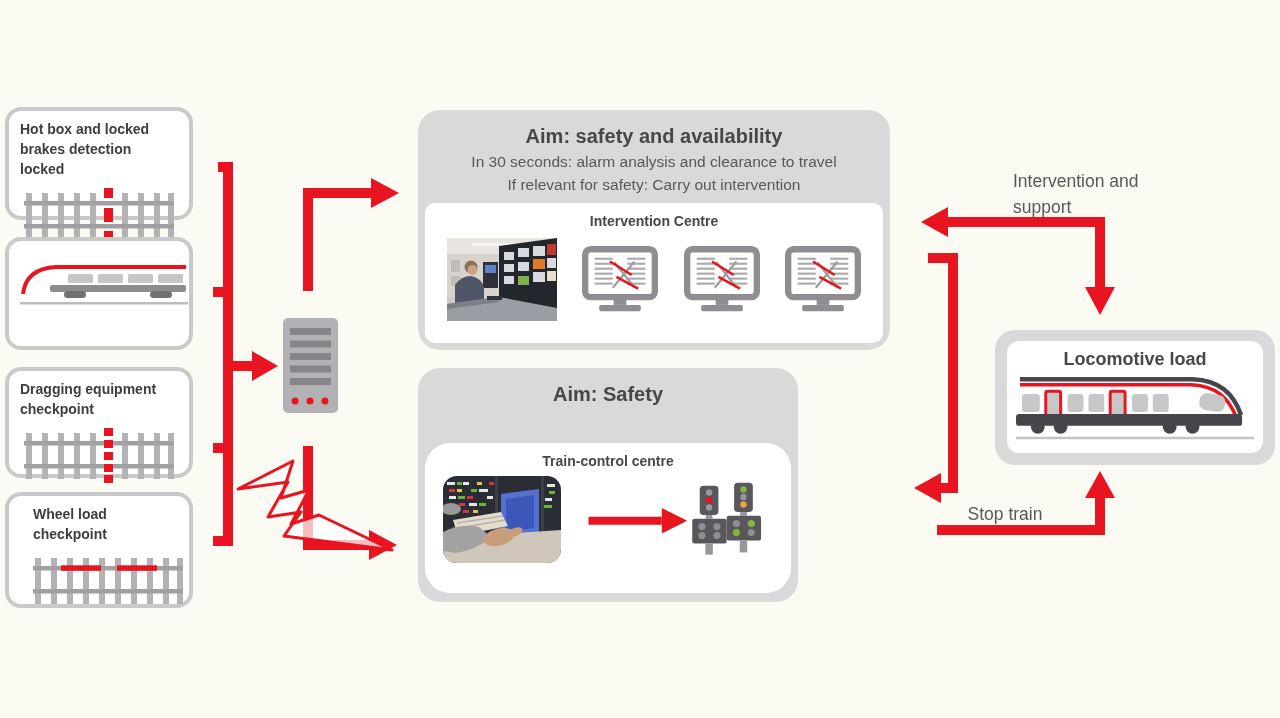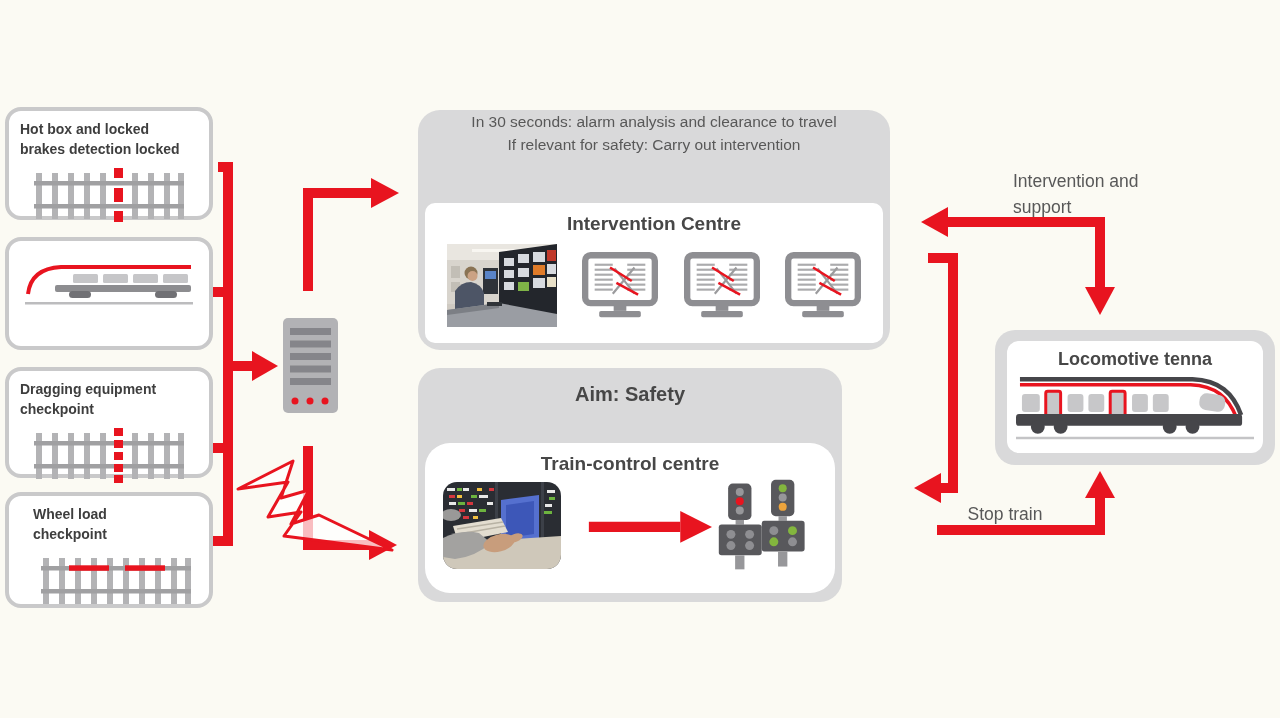--- a/index.html
+++ b/index.html
@@ -1,31 +1,31 @@
 <!DOCTYPE html>
 <html><head>
 <meta charset="utf-8">
 <style>
   html,body{margin:0;padding:0;background:#fbfaf3;}
   .canvas{position:relative;width:1280px;height:718px;background:#fbfaf3;
           font-family:"Liberation Sans",sans-serif;overflow:hidden;}
 
   
-  .det-box{position:absolute;left:5px;width:208px;background:#fff;
+  .det-box{position:absolute;left:5px;width:188px;background:#fff;
            border:4px solid #c9c9ca;border-radius:16px;box-sizing:border-box;
            padding:9px 11px 4px;}
   .det-title{font-size:14px;font-weight:bold;color:#3e3e3e;line-height:1.42;}
   .det-icon{display:block;margin:8px auto 0;}
 
   
   .stage-box{position:absolute;background:#d9d9da;border-radius:22px;}
   .stage-title{text-align:center;font-weight:bold;font-size:20px;color:#474747;margin:15px 0 2px;}
   .stage-sub{text-align:center;font-size:15.5px;color:#585858;line-height:1.5;}
   .inner-panel{position:absolute;left:7px;right:7px;background:#fff;border-radius:10px;}
-  .inner-title{text-align:center;font-weight:bold;font-size:19px;color:#474747;margin-top:10px;}
+  .inner-title{text-align:center;font-weight:bold;font-size:14px;color:#474747;margin-top:10px;}
   .ic-row{display:flex;align-items:center;justify-content:space-between;padding:0 22px;margin-top:9px;}
   .tc-row{display:flex;align-items:center;padding:0 18px;margin-top:2px;}
   .photo-frame{flex:none;}
   .photo2-wrap{flex:none;width:118px;height:87px;border-radius:14px;overflow:hidden;}
 
   
   .crew-outer{position:absolute;left:995px;top:330px;width:280px;height:135px;
               background:#d9d9da;border-radius:20px;}
   .crew-inner{position:absolute;left:12px;top:11px;right:12px;bottom:12px;
               background:#fff;border-radius:12px;}
@@ -149,20 +149,21 @@
       <rect x="7" y="60" width="41" height="7"></rect>
     </g>
     <g fill="#e8141f">
       <circle cx="12" cy="83" r="3.5"></circle>
         <circle cx="27" cy="83" r="3.5"></circle>
         <circle cx="42" cy="83" r="3.5"></circle>
     </g>
   </svg>
 
   <div class="stage-box" style="left:418px;top:110px;width:472px;height:240px;">
+    <div class="stage-title">Aim: safety and availability</div>
     <div class="stage-sub">In 30 seconds: alarm analysis and clearance to travel</div>
     <div class="stage-sub">If relevant for safety: Carry out intervention</div>
     <div class="inner-panel" style="top:93px;height:140px;">
       <div class="inner-title">Intervention Centre</div>
       <div class="ic-row">
         <svg class="photo-frame" width="110" height="83" viewBox="0 0 110 83">
           <rect width="110" height="83" fill="#cfcac2"></rect>
           <rect width="110" height="16" fill="#e9e6e0"></rect>
           <rect x="25" y="5" width="55" height="3" fill="#f8f6f1"></rect>
           <rect x="0" y="16" width="55" height="44" fill="#d8d4cd"></rect>
@@ -270,21 +271,21 @@
             <line x1="31" y1="17" x2="55" y2="32"></line>
               <line x1="38" y1="34" x2="62" y2="47"></line>
           </g>
           <rect x="35" y="57" width="14" height="8" fill="#8e8e92"></rect>
           <rect x="19" y="65" width="46" height="7" rx="2" fill="#8e8e92"></rect>
         </svg>
       </div>
     </div>
   </div>
 
-  <div class="stage-box" style="left:418px;top:368px;width:424px;height:234px;">
+  <div class="stage-box" style="left:418px;top:368px;width:380px;height:234px;">
     <div class="stage-title">Aim: Safety</div>
     <div class="inner-panel" style="top:75px;height:150px;border-radius:25px;">
       <div class="inner-title">Train-control centre</div>
       <div class="tc-row">
         <div class="photo2-wrap">
           <svg width="118" height="87" viewBox="0 0 118 87">
             <rect width="118" height="87" fill="#2a2d33"></rect>
             <g fill="#e8e8e8">
               <rect x="4" y="6" width="8" height="3"></rect>
                 <rect x="20" y="6" width="6" height="3"></rect>
@@ -359,21 +360,21 @@
           <circle cx="62" cy="67.5" r="4.8" fill="#83b63e"></circle>
             <circle cx="82" cy="67.5" r="4.8" fill="#8e8e92"></circle>
           <rect x="66.5" y="78" width="10" height="16" fill="#97979a"></rect>
         </svg>
       </div>
     </div>
   </div>
 
   <div class="crew-outer">
     <div class="crew-inner">
-      <div class="crew-title">Locomotive tenna</div>
+      <div class="crew-title">Locomotive load</div>
       <svg class="crew-train" width="238" height="70" viewBox="0 0 240 70">
         <path d="M 4 6 L 178 6 C 205 7 219 20 227 42" stroke="#46464a" stroke-width="4.5" fill="none"></path>
         <path d="M 4 11.5 L 176 11.5 C 201 12.5 214 24 222 44" stroke="#e8141f" stroke-width="3.5" fill="none"></path>
         <g fill="#c7c7c9">
           <rect x="6" y="21" width="18" height="18" rx="3"></rect>
           <rect x="52" y="21" width="16" height="18" rx="3"></rect>
           <rect x="73" y="21" width="16" height="18" rx="3"></rect>
           <rect x="117" y="21" width="16" height="18" rx="3"></rect>
           <rect x="138" y="21" width="16" height="18" rx="3"></rect>
         </g>

